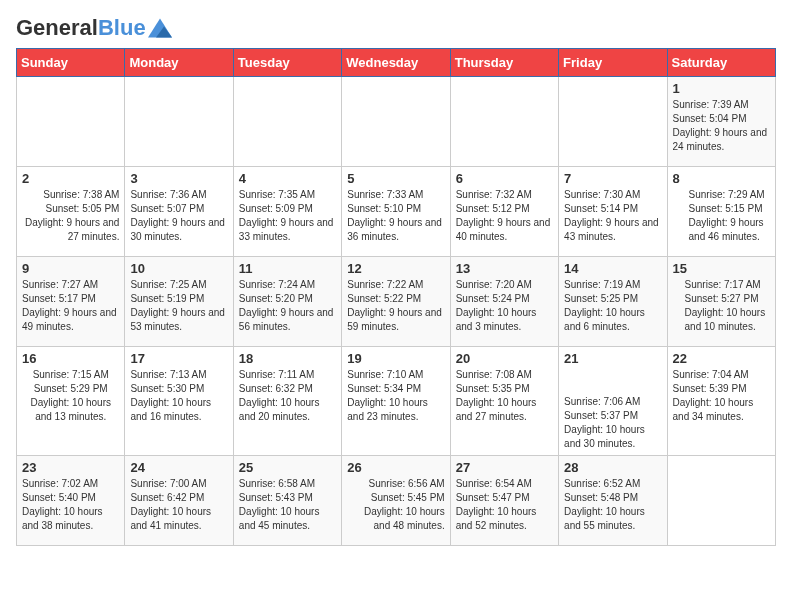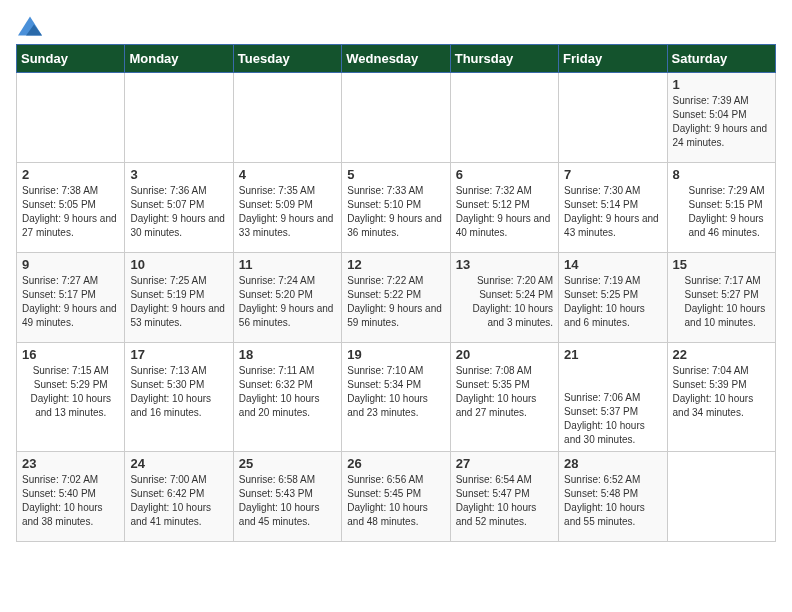--- a/index.html
+++ b/index.html
@@ -45,21 +45,21 @@
     .location-title {
       font-size: 16px;
       color: #555;
     }
     .calendar {
       width: 100%;
       border-collapse: collapse;
       border: 1px solid #ccc;
     }
     .calendar th {
-      background: #14532d;
+      background: #ef4444;
       color: #fff;
       font-size: 13px;
       font-weight: bold;
       padding: 6px 4px;
       text-align: left;
       border: 1px solid #3a6aaa;
     }
     .calendar td {
       width: calc(100% / 7);
       vertical-align: top;
@@ -86,20 +86,21 @@
     .row-even td { background: #f9f9f9; }
     .row-odd td { background: #fff; }
   </style>
 </head>
 <body>
 
 <div class="header">
   <div class="logo">
     <div>
       <div style="display:flex;align-items:center;">
+        <span class="logo-text">General<span>Blue</span></span>
         <svg class="logo-icon" viewBox="0 0 30 24" fill="none">
           <polygon points="0,24 15,0 30,24" fill="#4a90d9"></polygon>
           <polygon points="10,24 20,10 30,24" fill="#2a6aaa"></polygon>
         </svg>
       </div>
     </div>
   </div>
   <div class="title-block">
     <div class="month-title"></div>
     <div class="location-title"></div>
@@ -129,21 +130,21 @@
         <td>
           <span class="day-num">1</span>
           <div class="day-info" style="white-space: pre-line;">Sunrise: 7:39 AM
 Sunset: 5:04 PM
 Daylight: 9 hours and 24 minutes.</div>
         </td>
       </tr>
       <tr class="row-odd">
         <td>
           <span class="day-num">2</span>
-          <div class="day-info" style="white-space: pre-line;">Sunrise: 7:38 AM
+          <div class="day-info" style="white-space: pre-line; text-align: right;">Sunrise: 7:38 AM
 Sunset: 5:05 PM
 Daylight: 9 hours and 27 minutes.</div>
         </td>
         <td>
           <span class="day-num">3</span>
           <div class="day-info" style="white-space: pre-line;">Sunrise: 7:36 AM
 Sunset: 5:07 PM
 Daylight: 9 hours and 30 minutes.</div>
         </td>
         <td>
@@ -197,21 +198,21 @@
 Daylight: 9 hours and 56 minutes.</div>
         </td>
         <td>
           <span class="day-num">12</span>
           <div class="day-info" style="white-space: pre-line;">Sunrise: 7:22 AM
 Sunset: 5:22 PM
 Daylight: 9 hours and 59 minutes.</div>
         </td>
         <td>
           <span class="day-num">13</span>
-          <div class="day-info" style="white-space: pre-line; text-align: right;">Sunrise: 7:20 AM
+          <div class="day-info" style="white-space: pre-line;">Sunrise: 7:20 AM
 Sunset: 5:24 PM
 Daylight: 10 hours and 3 minutes.</div>
         </td>
         <td>
           <span class="day-num">14</span>
           <div class="day-info" style="white-space: pre-line;">Sunrise: 7:19 AM
 Sunset: 5:25 PM
 Daylight: 10 hours and 6 minutes.</div>
         </td>
         <td>
@@ -279,21 +280,21 @@
 Daylight: 10 hours and 41 minutes.</div>
         </td>
         <td>
           <span class="day-num">25</span>
           <div class="day-info" style="white-space: pre-line;">Sunrise: 6:58 AM
 Sunset: 5:43 PM
 Daylight: 10 hours and 45 minutes.</div>
         </td>
         <td>
           <span class="day-num">26</span>
-          <div class="day-info" style="white-space: pre-line;">Sunrise: 6:56 AM
+          <div class="day-info" style="white-space: pre-line; text-align: right;">Sunrise: 6:56 AM
 Sunset: 5:45 PM
 Daylight: 10 hours and 48 minutes.</div>
         </td>
         <td>
           <span class="day-num">27</span>
           <div class="day-info" style="white-space: pre-line;">Sunrise: 6:54 AM
 Sunset: 5:47 PM
 Daylight: 10 hours and 52 minutes.</div>
         </td>
         <td>

